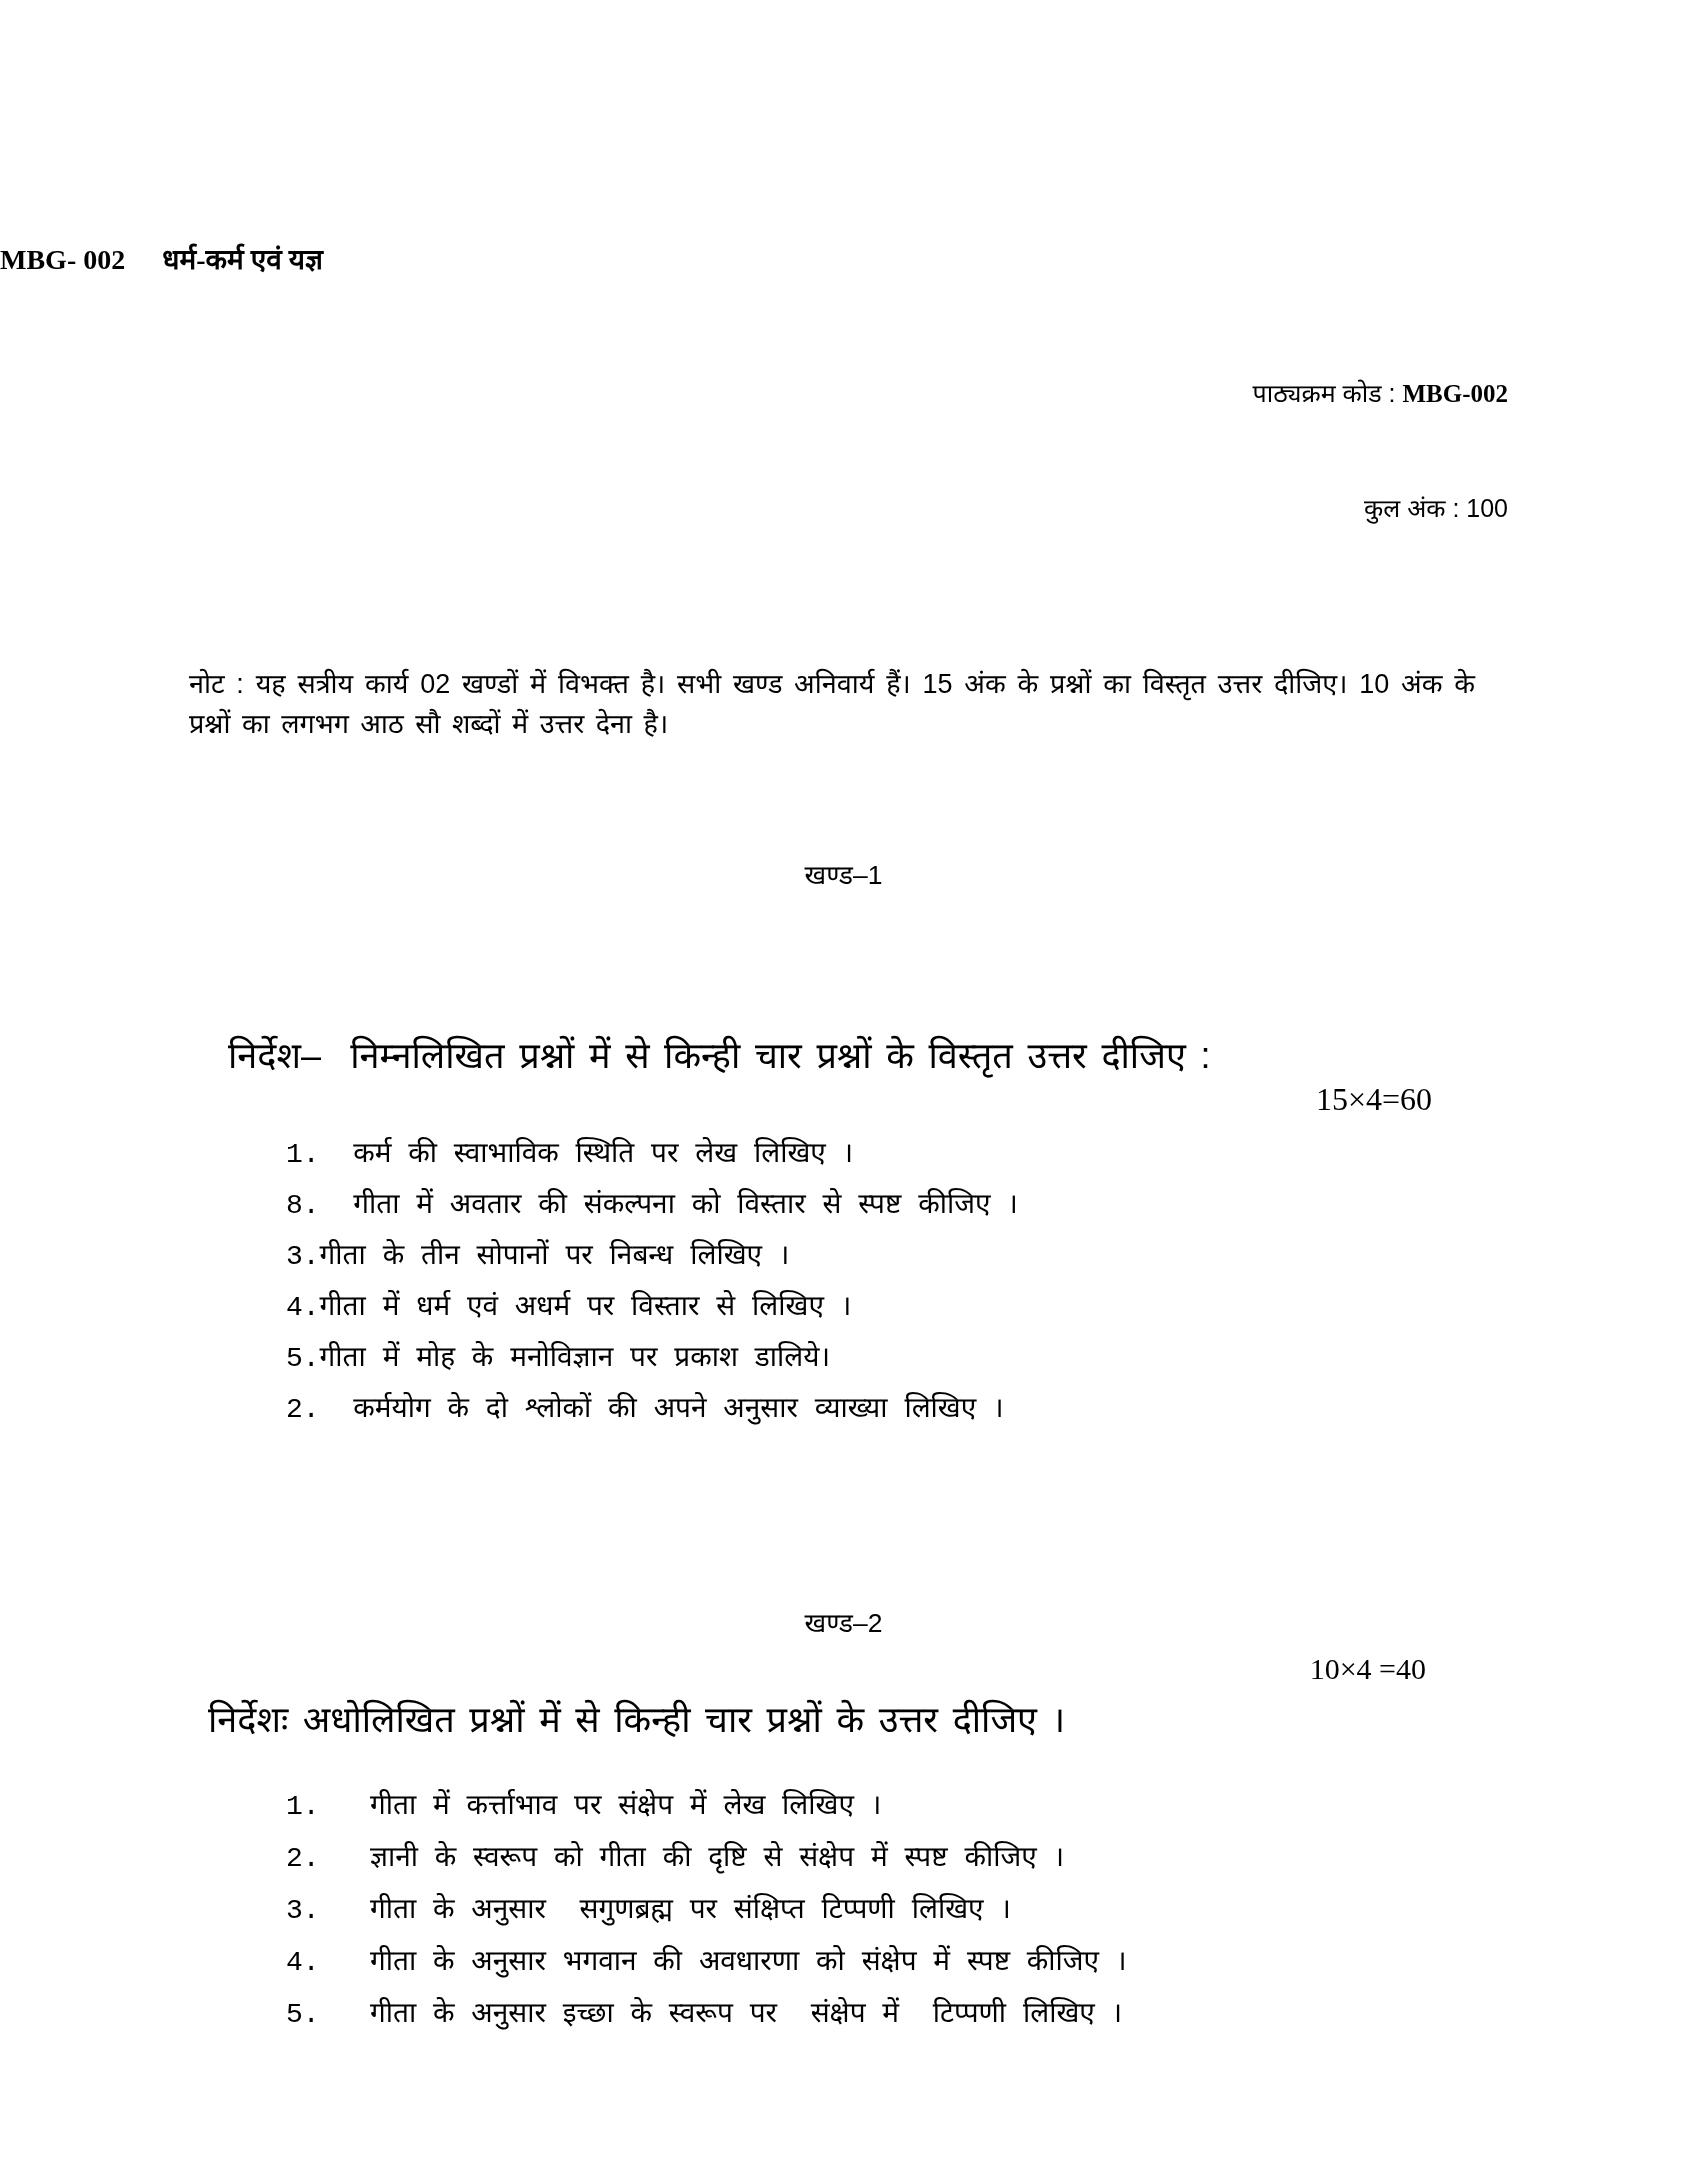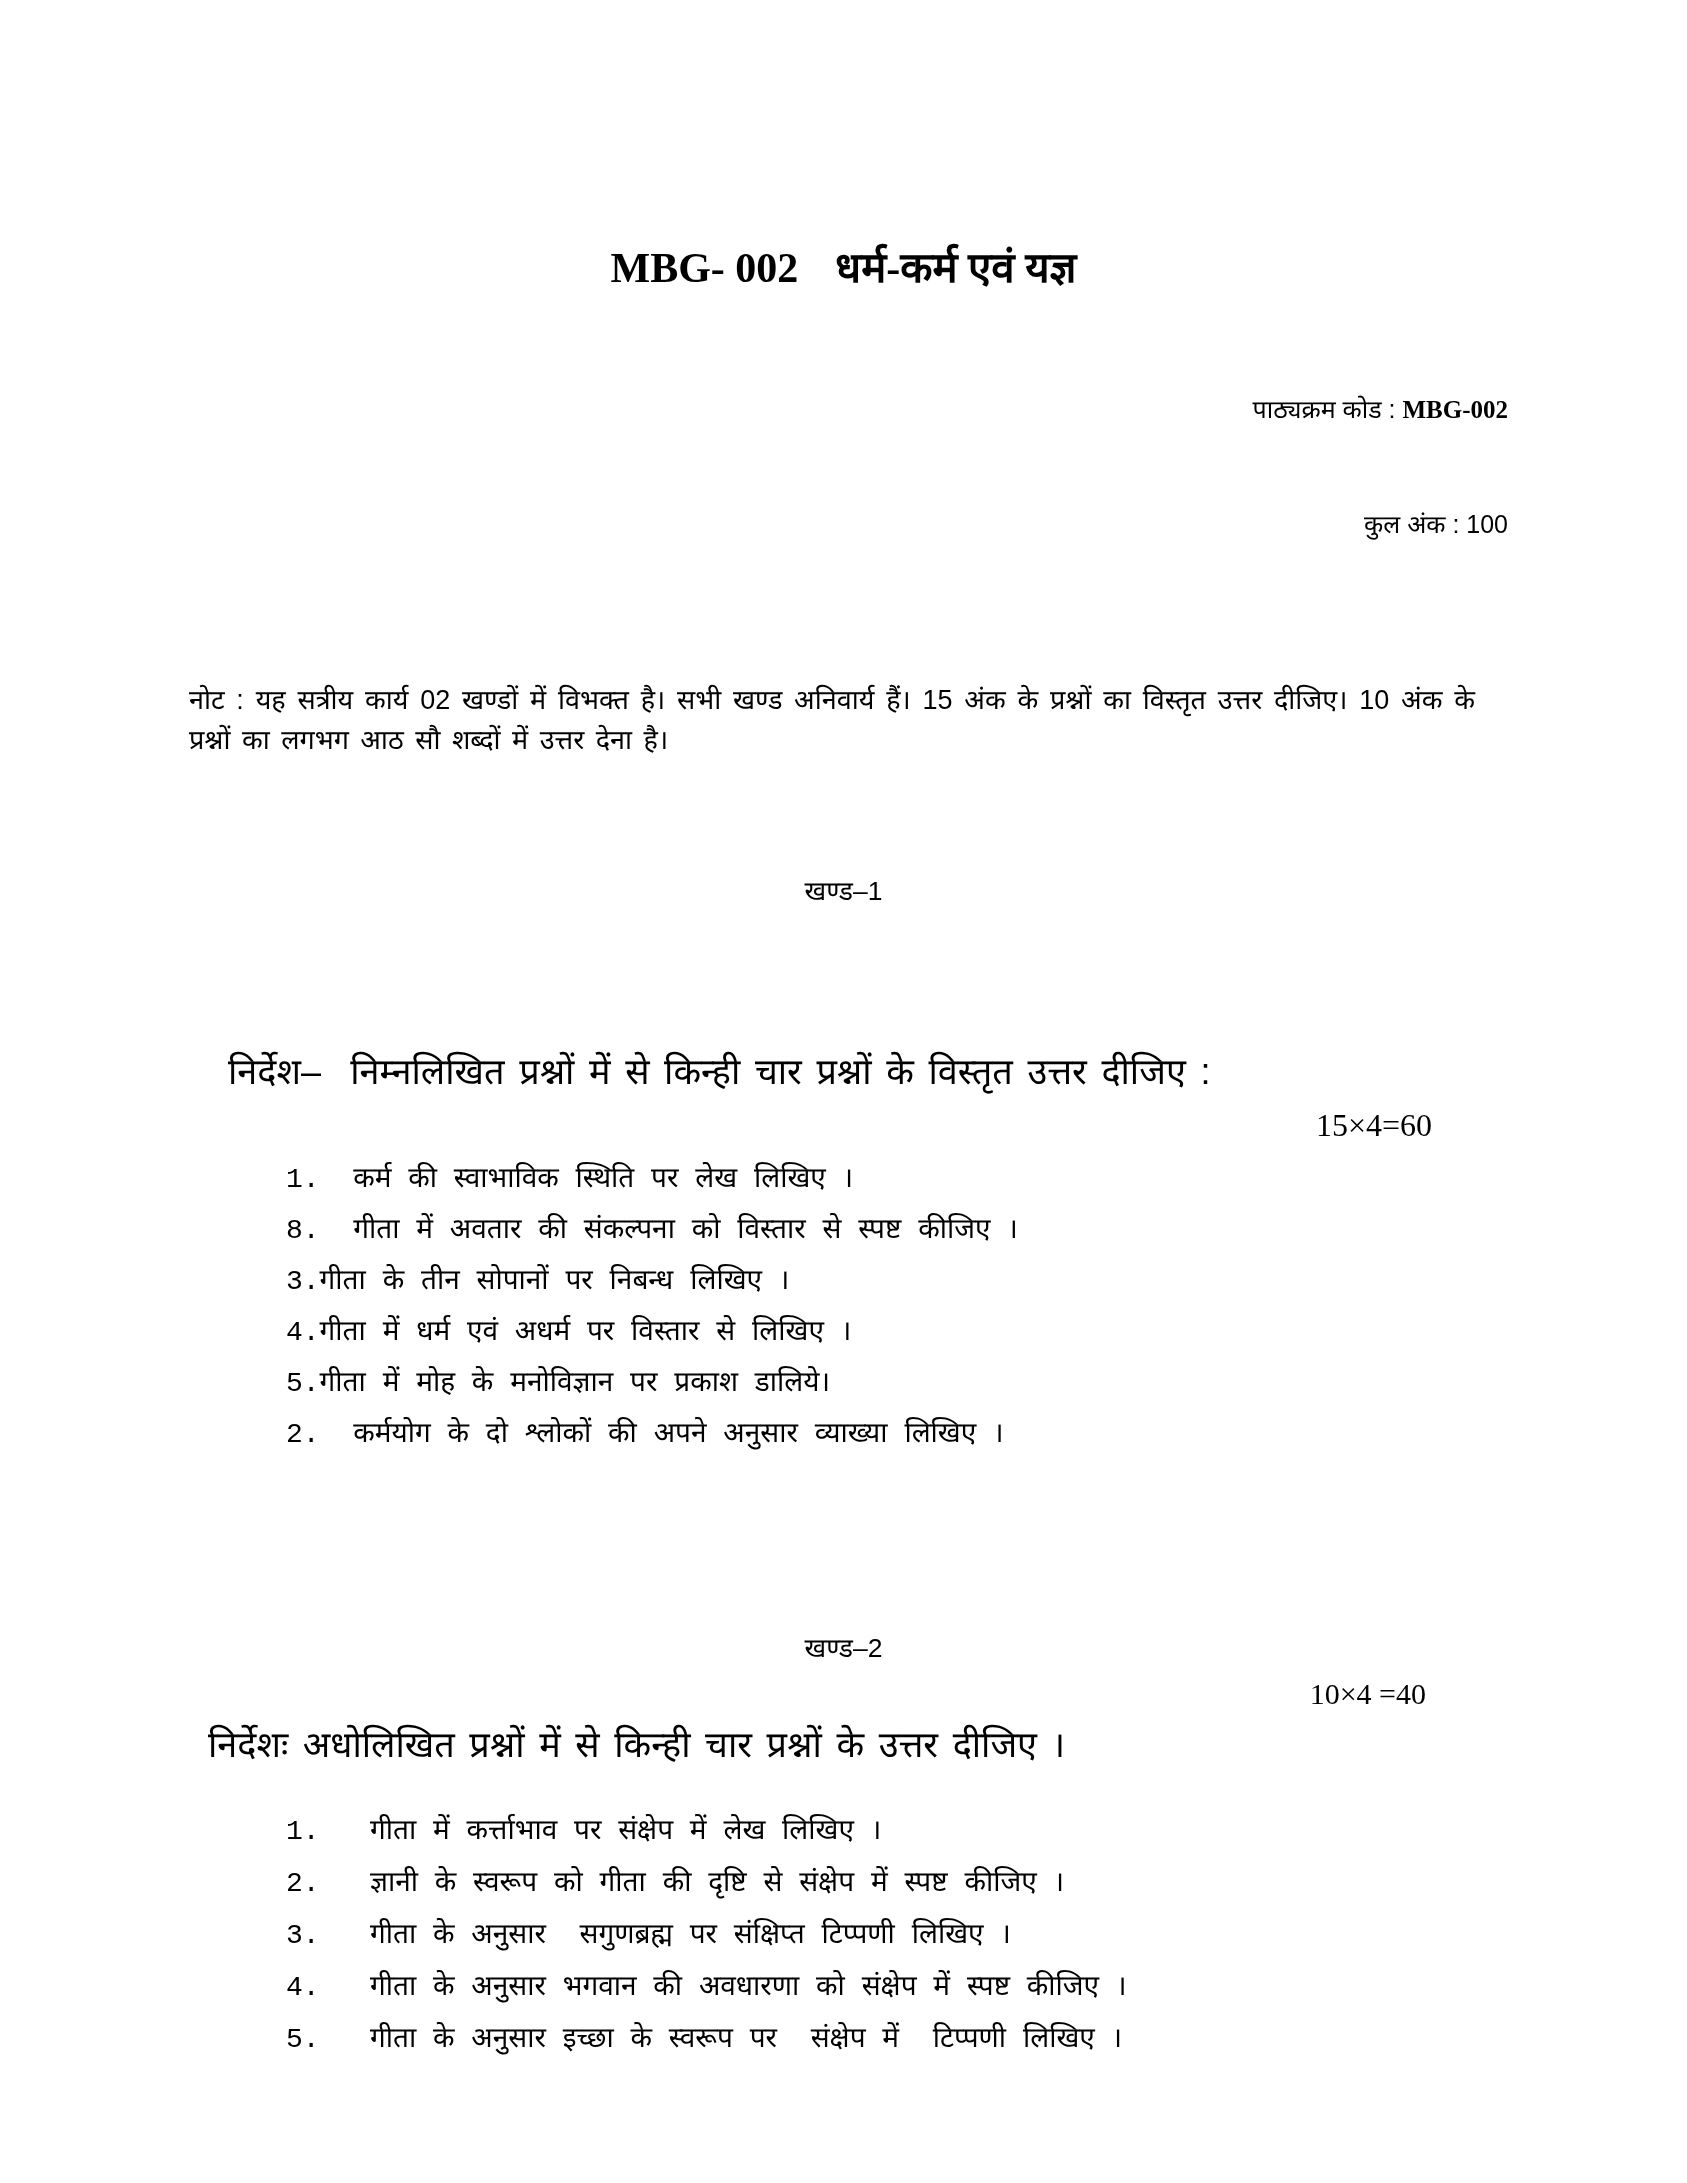--- a/index.html
+++ b/index.html
@@ -9,24 +9,24 @@
     width: 1687px;
     height: 2183px;
     background: #ffffff;
     color: #000000;
     font-family: "Liberation Sans", "DejaVu Sans", sans-serif;
     overflow: hidden;
     box-sizing: border-box;
     padding-top: 245px;
   }
   .title-line {
-    text-align: center;
+    text-align: left;
     font-family: "Liberation Serif", "DejaVu Serif", serif;
     font-weight: bold;
-    font-size: 42px;
+    font-size: 28px;
     line-height: 1.1;
     white-space: pre-wrap;
   }
   .title-line .title-gap { display: inline-block; width: 37px; }
   .subtitle {
     text-align: center;
     font-family: "Liberation Serif", "DejaVu Serif", serif;
     font-weight: bold;
     font-size: 31px;
     margin-top: 25px;
@@ -65,21 +65,21 @@
     word-spacing: 4.6px;
     white-space: pre-wrap;
   }
   .sec1-direction { margin-top: 138px; margin-left: 228px; }
   .sec2-direction { margin-top: 8px; margin-left: 208px; }
   .marks {
     text-align: right;
     font-family: "Liberation Serif", "DejaVu Serif", serif;
     font-size: 32px;
   }
-  .sec1-marks { margin-top: 12px; margin-right: 255px; }
+  .sec1-marks { margin-top: 2px; margin-right: 255px; }
   .sec2-marks { margin-top: 12px; margin-right: 261px; font-size: 30px; }
   .question-list { margin-top: 10.6px; margin-left: 286px; font-family: Liberation Mono, monospace; }
   .sec2-question-list { margin-top: 38px; }
   .question {
     font-size: 28px;
     line-height: 51px;
     white-space: pre-wrap;
   }
   .sec2-question-list .question { line-height: 52px; }
 </style>

